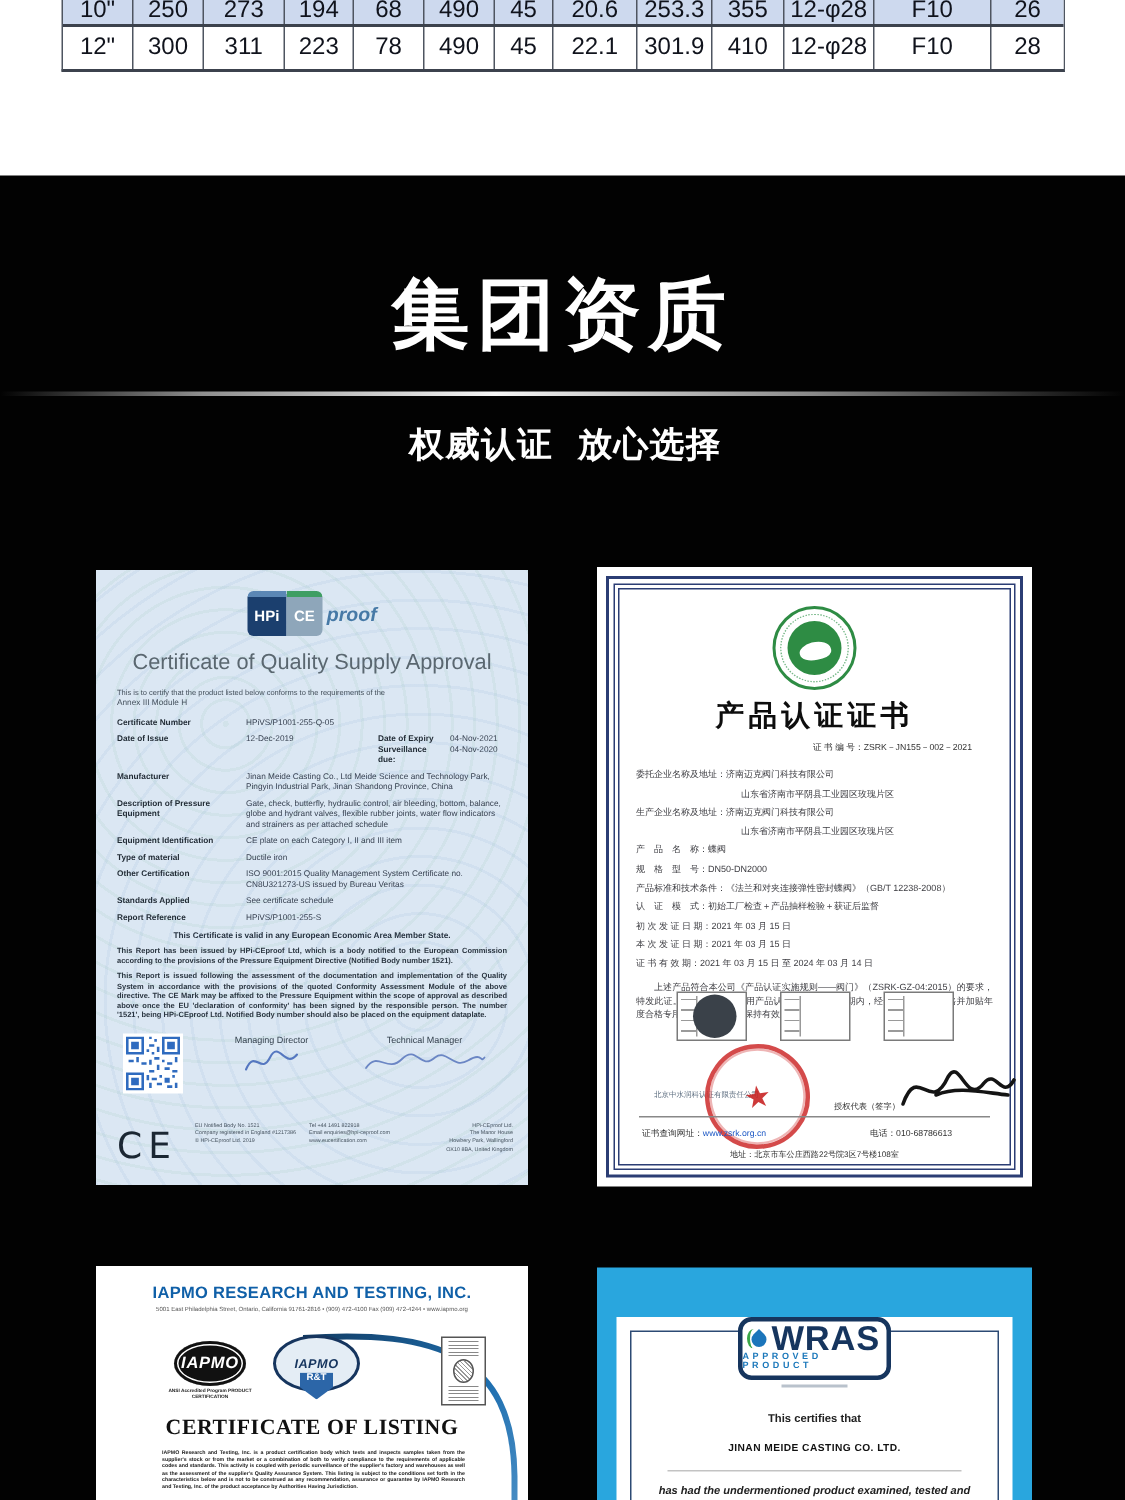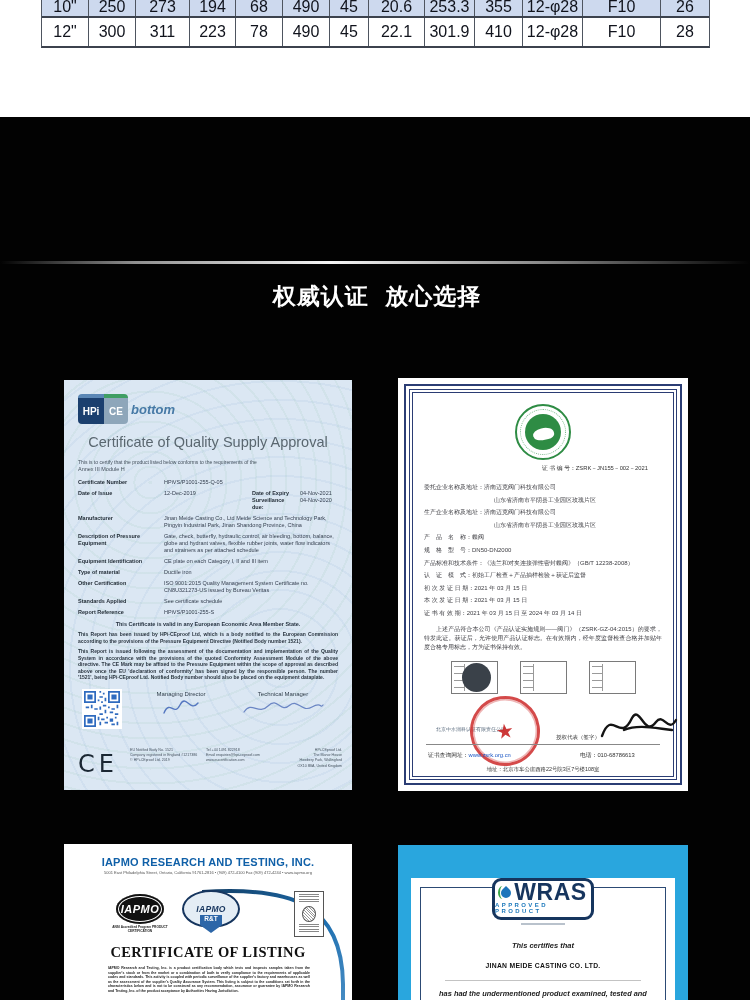--- a/index.html
+++ b/index.html
@@ -51,21 +51,21 @@
 
   
   .cert1{
     left:64px;top:263px;width:288px;height:410px;
     background-color:#dbe7f3;
     background-image:
       repeating-radial-gradient(circle at 30% 25%,rgba(125,185,155,.10) 0 2px,transparent 2px 15px),
       repeating-radial-gradient(circle at 75% 70%,rgba(120,160,205,.10) 0 2px,transparent 2px 19px);
     color:#2a3540;overflow:hidden;padding:8px 14px;
   }
-  .c1-logo{display:flex;justify-content:flex-start;align-items:center;gap:3px;margin-top:4px;height:34px;}
+  .c1-logo{display:flex;justify-content:center;align-items:center;gap:3px;margin-top:4px;height:34px;}
   .c1-lb{display:flex;}
   .c1-b1{
     width:26px;height:26px;background:#1b3f6e;border-top:4px solid #5b87b5;
     border-radius:4px 0 0 4px;color:#fff;font-size:10px;font-weight:bold;
     display:flex;align-items:center;justify-content:center;
   }
   .c1-b2{
     width:24px;height:26px;background:#8ea6ba;border-top:4px solid #3f9e63;
     border-radius:0 4px 4px 0;color:#fff;font-size:10px;font-weight:bold;
     display:flex;align-items:center;justify-content:center;
@@ -159,21 +159,21 @@
   .c4-inner{position:absolute;inset:9px;border:1px solid #2c4a74;}
   .wras-box{position:relative;width:96px;height:36px;margin:20px auto 0;border:3px solid #16355e;border-radius:9px;
     background:#fff;display:flex;flex-direction:column;align-items:center;justify-content:center;}
   .wras-row{display:flex;align-items:center;gap:2px;}
   .wras-drop{position:relative;width:13px;height:16px;}
   .wras-drop .d{position:absolute;left:2px;top:3px;width:10px;height:10px;background:#1b75bb;border-radius:0 50% 50% 50%;transform:rotate(45deg);}
   .wras-drop .g{position:absolute;left:-1px;top:1px;width:7px;height:13px;border-left:2.5px solid #3aa648;border-radius:50%;}
   .wras-word{font-size:23px;font-weight:bold;color:#16355e;letter-spacing:0.5px;line-height:17px;}
   .wras-sub{font-size:6px;font-weight:bold;color:#1b78bb;letter-spacing:2.4px;margin-top:1px;}
   .wras-cap{width:44px;height:1.5px;background:#b9c2cc;margin:3px auto 0;}
-  .c4-certifies{margin-top:16px;text-align:center;font-size:7.5px;font-style:italic;font-weight:bold;color:#222;}
+  .c4-certifies{margin-top:16px;text-align:center;font-size:7.5px;font-weight:bold;color:#222;}
   .c4-company{margin-top:12px;text-align:center;font-size:6.8px;font-weight:bold;color:#111;letter-spacing:0.3px;}
   .c4-div{width:74%;border-top:1px solid #c3c3c3;margin:11px auto 0;}
   .c4-body{margin:8px auto 0;width:86%;text-align:center;font-size:7.4px;font-style:italic;font-weight:bold;color:#222;line-height:9.6px;}
 </style>
 </head>
 <body>
 
 <div class="page">
 
   <div class="spec-table">
@@ -203,30 +203,31 @@
       <div class="cell">22.1</div>
       <div class="cell">301.9</div>
       <div class="cell">410</div>
       <div class="cell">12-φ28</div>
       <div class="cell">F10</div>
       <div class="cell">28</div>
     </div>
   </div>
 
   <div class="black-section">
+    <h1 class="sec-title">集团资质</h1>
     <div class="sec-divider"></div>
     <h2 class="sec-subtitle">权威认证 放心选择</h2>
 
     <div class="cert cert1">
       <div class="c1-logo">
         <div class="c1-lb">
           <div class="c1-b1">HPi</div>
           <div class="c1-b2">CE</div>
         </div>
-        <span class="c1-proof">bottom</span>
+        <span class="c1-proof">proof</span>
       </div>
       <h3 class="c1-title">Certificate of Quality Supply Approval</h3>
       <div class="c1-intro">This is to certify that the product listed below conforms to the requirements of the</div>
       <div class="c1-annex">Annex III Module H</div>
 
       <div class="c1-fields">
         <div class="c1-frow">
           <div class="c1-lbl">Certificate Number</div>
           <div class="c1-val">HPiVS/P1001-255-Q-05</div>
         </div>
@@ -319,20 +320,21 @@
     <div class="cert cert2">
       <div class="c2-f1"></div>
       <div class="c2-f2"></div>
       <div class="c2-f3"></div>
       <div class="c2-content">
         <div class="c2-emblem">
           <div class="ring"></div>
             <div class="core"></div>
             <div class="swirl"></div>
         </div>
+        <h3 class="c2-title">产品认证证书</h3>
         <div class="c2-no">证 书 编 号：ZSRK－JN155－002－2021</div>
         <div class="c2-lines">
           <div>委托企业名称及地址：济南迈克阀门科技有限公司</div>
           <div class="indent">山东省济南市平阴县工业园区玫瑰片区</div>
           <div>生产企业名称及地址：济南迈克阀门科技有限公司</div>
           <div class="indent">山东省济南市平阴县工业园区玫瑰片区</div>
           <div>产　品　名　称：蝶阀</div>
           <div>规　格　型　号：DN50-DN2000</div>
           <div>产品标准和技术条件：《法兰和对夹连接弹性密封蝶阀》（GB/T 12238-2008）</div>
           <div>认　证　模　式：初始工厂检查＋产品抽样检验＋获证后监督</div>

